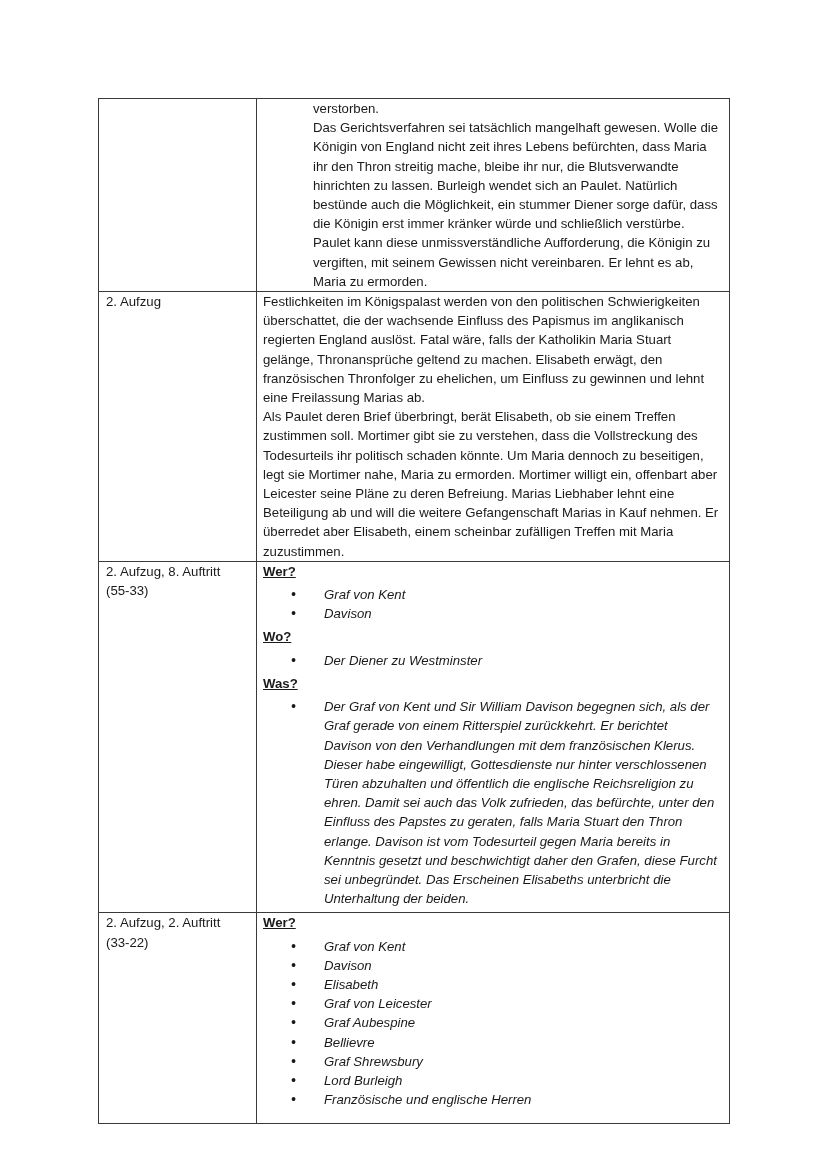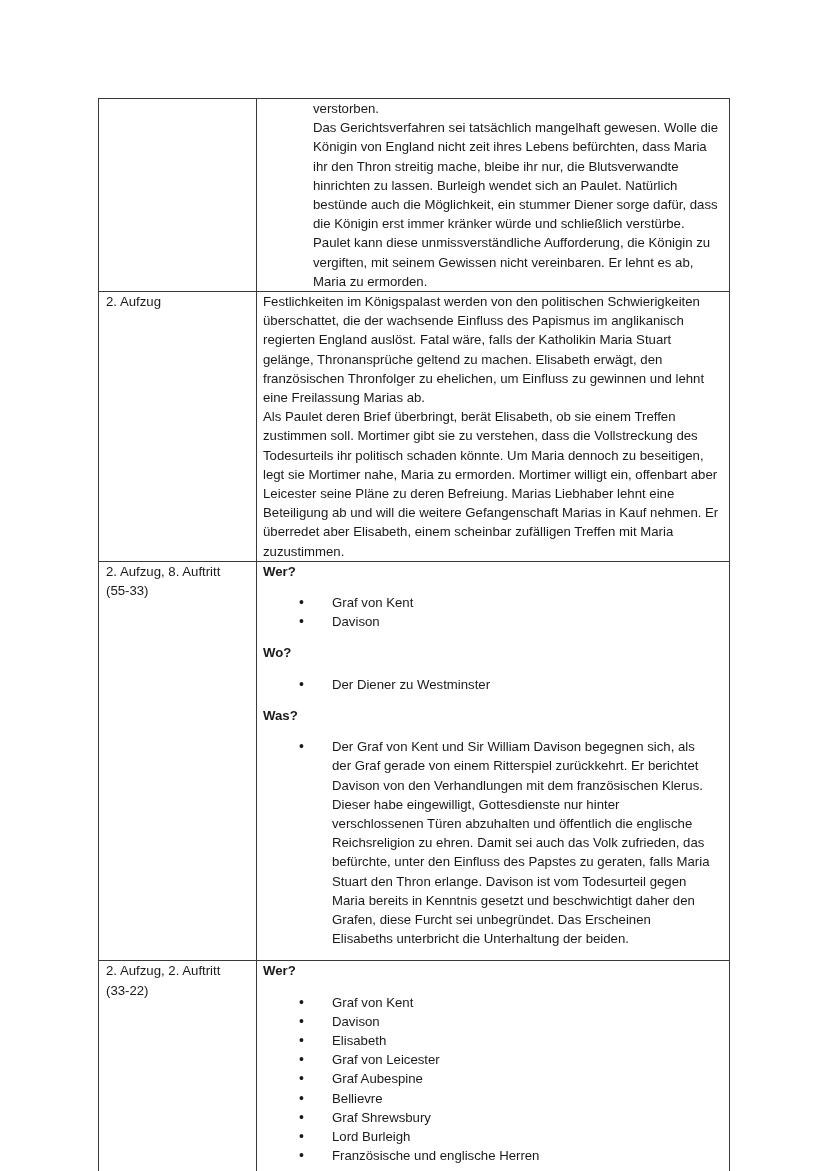--- a/index.html
+++ b/index.html
@@ -9,22 +9,22 @@
     position: absolute; left: 98px; top: 98px; width: 632px;
     border-collapse: collapse; table-layout: fixed;
     font-size: 13.2px; line-height: 19.2px;
   }
   .page-table td { border: 1.5px solid #3a3a3a; vertical-align: top; padding: 0 6px; }
   .col-a { width: 158px; }
   .cell-label { padding-left: 7px !important; }
   .cell-content { padding-left: 6px !important; border-radius: 18px; }
   .para { margin: 0; }
   .indent { padding-left: 50px; }
-  .heading { font-weight: bold; margin: 0; }
-  ul.bullets { list-style: none; margin: 12px; padding: 0 0 0 24px; }
+  .heading { font-weight: bold; margin: 0; text-decoration: underline; }
+  ul.bullets { list-style: none; margin: 4px; padding: 0 0 0 24px; font-style: italic; }
   ul.bullets li { position: relative; padding-left: 33px; }
   ul.bullets li::before { content: "\2022"; position: absolute; left: 0; top: 0; font-size: 14px; }
   .row1 td { height: 186px; }
   .row2 td { height: 259px; margin-left: 20px; }
   .row3 td { height: 319px; }
   .row4 td { height: 210px; }
 </style>
 </head>
 <body>
 

